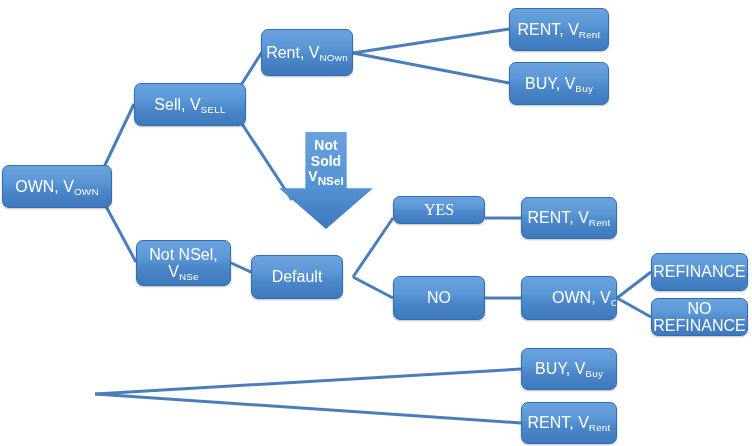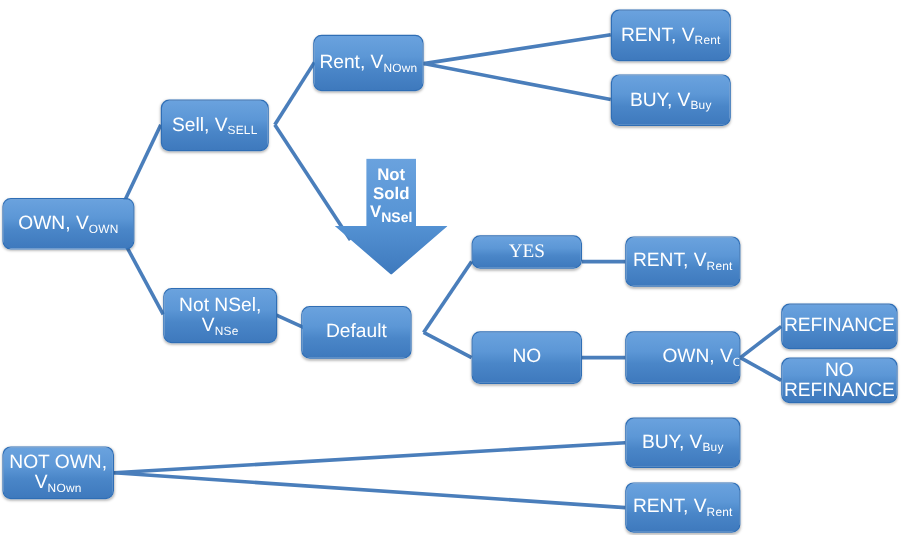--- a/index.html
+++ b/index.html
@@ -114,21 +114,21 @@
       <line x1="95" y1="394" x2="521" y2="369"></line>
 
       <line x1="95" y1="394" x2="521" y2="423"></line>
     </g>
   </svg>
 
   <div class="node" style="left:2px; top:165px; width:110px; height:43px;">
     <span class="lbl"><span>OWN, V</span><sub>OWN</sub></span>
   </div>
 
-  <div class="node" style="left:134px; top:83px; width:90px; height:43px;">
+  <div class="node" style="left:134px; top:83px; width:112px; height:43px;">
     <span class="lbl"><span>Sell, V</span><sub>SELL</sub></span>
   </div>
 
   <div class="node wrap" style="left:136px; top:240px; width:95px; height:46px;">
     <span class="lbl"><span>Not NSel,</span><br><span>V</span><sub>NSe</sub></span>
   </div>
 
   <div class="node" style="left:261px; top:29px; width:92px; height:47px;">
     <span class="lbl"><span>Rent, V</span><sub>NOwn</sub></span>
   </div>
@@ -166,23 +166,20 @@
   </div>
 
   <div class="node" style="left:651px; top:253px; width:97px; height:38px;">
     <span class="lbl">REFINANCE</span>
   </div>
 
   <div class="node wrap" style="left:651px; top:298px; width:97px; height:38px;">
     <span class="lbl"><span>NO</span><br><span>REFINANCE</span></span>
   </div>
 
-  <div class="node wrap" style="left:2px; top:372px; width:93px; height:44px;">
-    <span class="lbl"><span>NOT OWN,</span><br><span>V</span><sub>NOwn</sub></span>
-  </div>
 
   <div class="node" style="left:521px; top:348px; width:96px; height:42px;">
     <span class="lbl"><span>BUY, V</span><sub>Buy</sub></span>
   </div>
 
   <div class="node" style="left:521px; top:402px; width:96px; height:42px;">
     <span class="lbl"><span>RENT, V</span><sub>Rent</sub></span>
   </div>
 
 </div>

